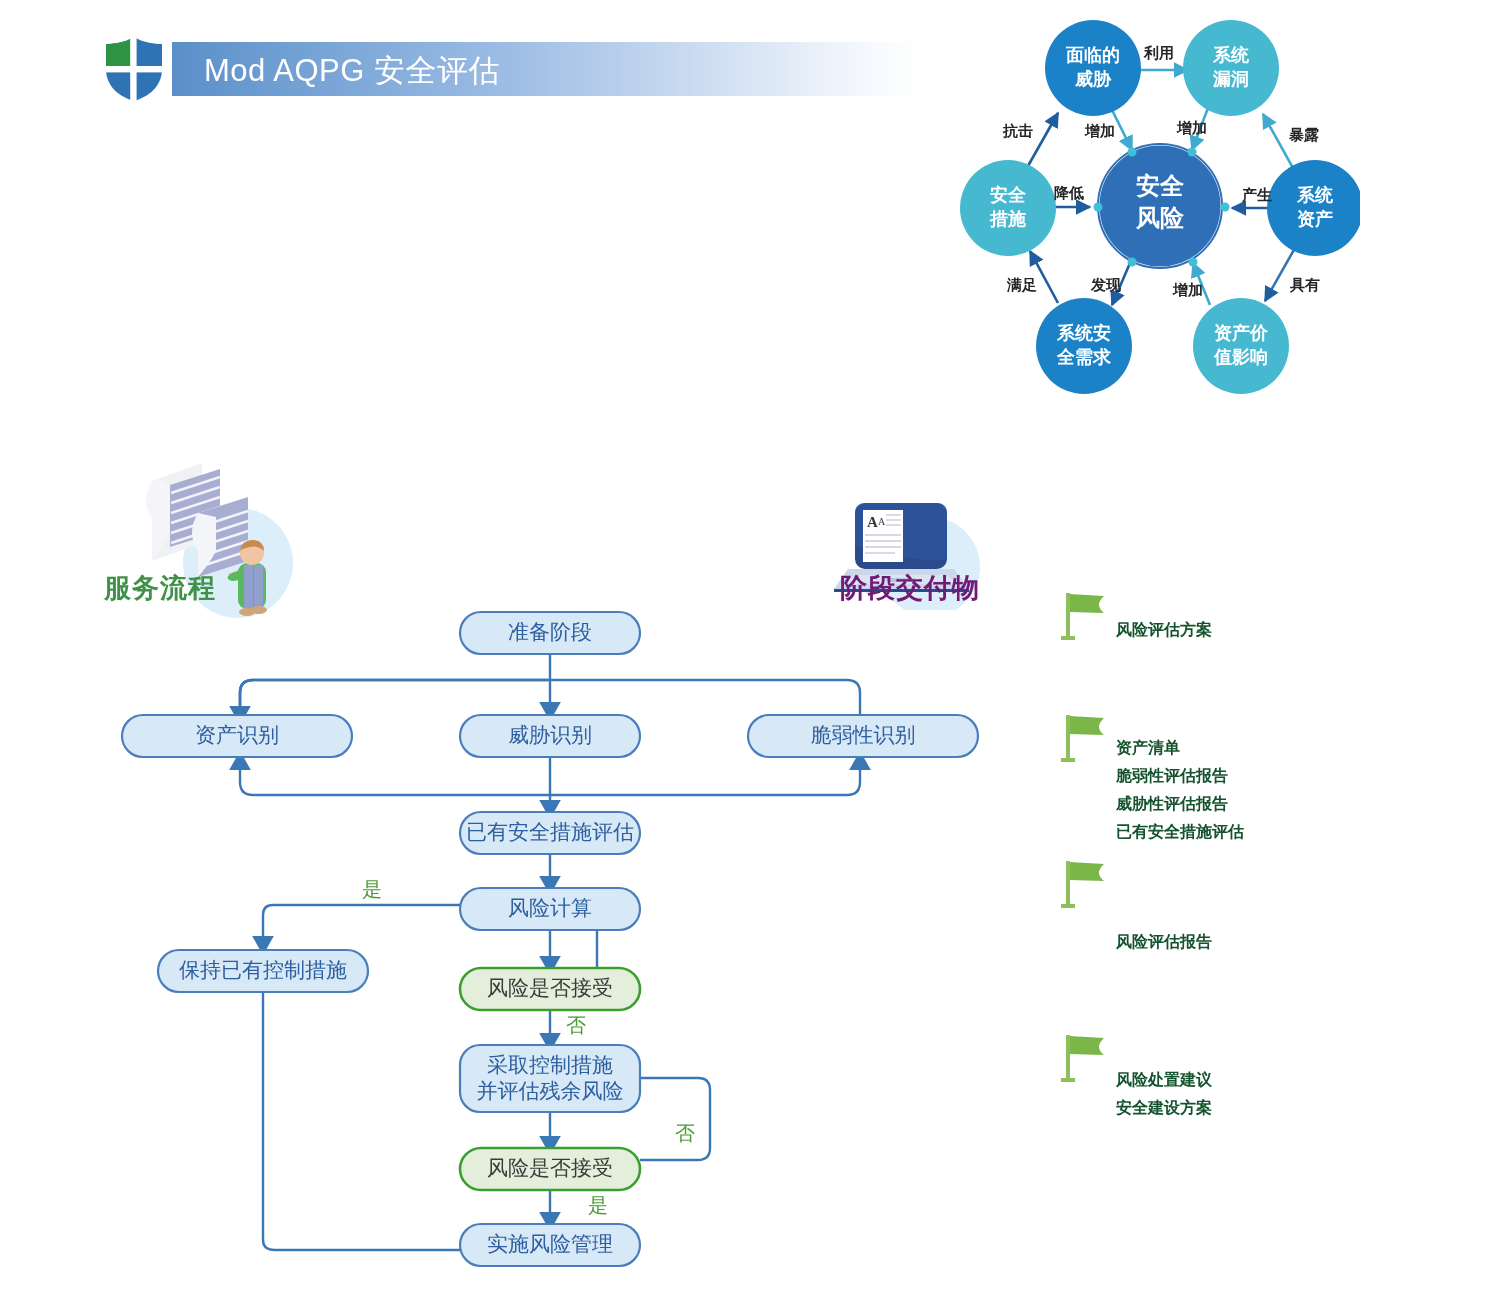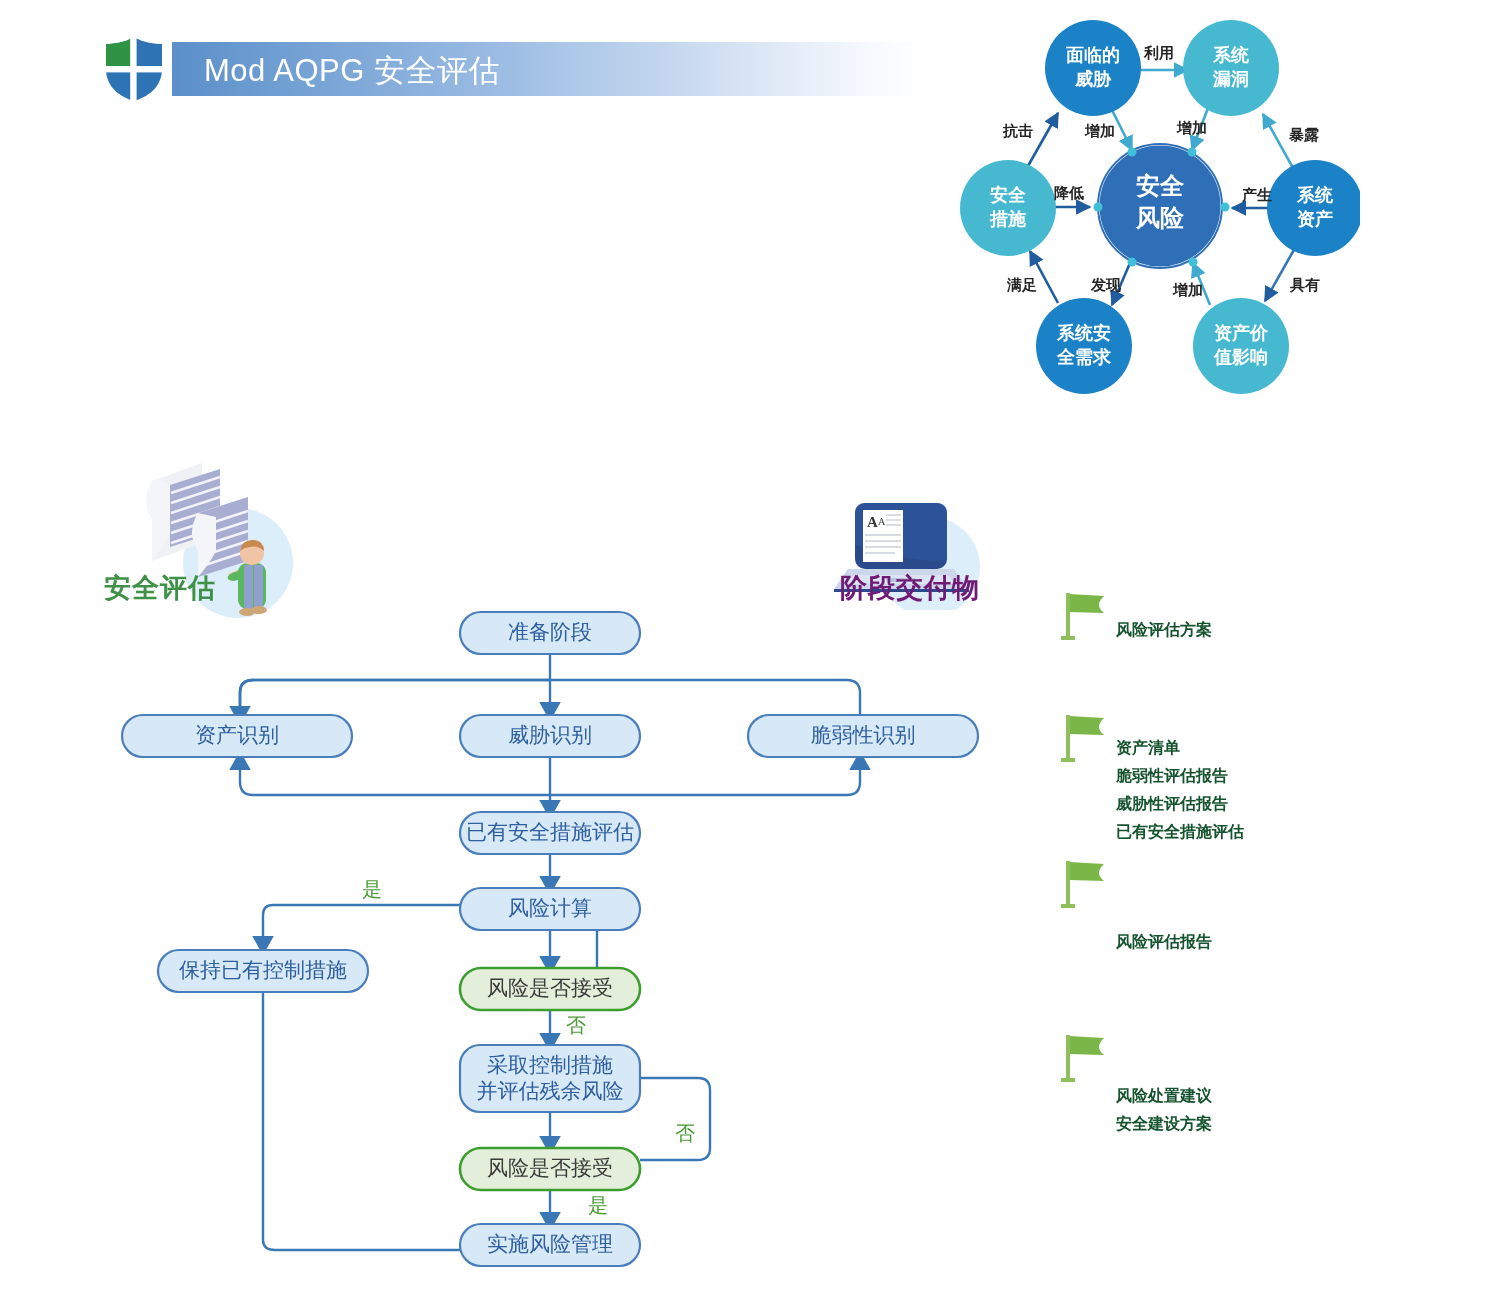--- a/index.html
+++ b/index.html
@@ -234,21 +234,21 @@
         <path d="M98 116 Q86 119 88 124 Q92 128 100 124 Z" fill="#5bb85e"></path>
         <rect x="104" y="148" width="9" height="45" fill="#8fa0cc" transform="translate(0,-38)"></rect>
         <rect x="114" y="148" width="9" height="45" fill="#8fa0cc" transform="translate(0,-38)"></rect>
         <ellipse cx="107" cy="157" rx="8" ry="4" fill="#cfa777"></ellipse>
         <ellipse cx="119" cy="155" rx="8" ry="4" fill="#cfa777"></ellipse>
         <circle cx="112" cy="98" r="12" fill="#f0c4a4"></circle>
         <path d="M100 96 Q102 84 114 85 Q124 86 124 96 Q118 90 110 92 Q103 93 100 96 Z" fill="#c98a4e"></path>
       </g>
     </svg>
   </div>
-  <div id="process-label">安全评估</div>
+  <div id="process-label">服务流程</div>
 
   <div id="deliverable-illustration">
     <svg width="175" height="115" viewBox="0 0 175 115">
       <circle cx="100" cy="72" r="50" fill="#dceefa"></circle>
       <rect x="25" y="8" width="92" height="66" rx="10" fill="#2b4a8b"></rect>
       <path d="M25 18 Q25 8 35 8 L107 8 Q117 8 117 18 L117 64 Q90 70 25 50 Z" fill="#2e5aa8" opacity=".55"></path>
       <rect x="33" y="15" width="40" height="52" fill="#ffffff"></rect>
       <text x="37" y="32" font-family="Liberation Serif, serif" font-size="15" font-weight="bold" fill="#3a3a3a">A</text>
       <text x="48" y="30" font-family="Liberation Serif, serif" font-size="10" fill="#3a3a3a">A</text>
       <g stroke="#c9cdd6" stroke-width="1.4">
@@ -410,21 +410,21 @@
           <div>风险评估报告</div>
         </div>
     </div>
 
     <div class="deliverable-group" style="top:442px;left:0px;">
       <svg class="flag-icon" viewBox="0 0 48 52">
         <path d="M9 4 L44 6 Q34 15 44 23 L9 22 Z" fill="#7ab648"></path>
         <rect x="6" y="3" width="4" height="46" fill="#8fbe5c"></rect>
         <rect x="1" y="46" width="14" height="4" fill="#8fbe5c"></rect>
       </svg>
-      <div class="deliverable-lines" style="top:50px;">
+      <div class="deliverable-lines" style="top:34px;">
           <div>风险处置建议</div>
           <div>安全建设方案</div>
         </div>
     </div>
 
   </div>
 
 </div>
 
 </body></html>

